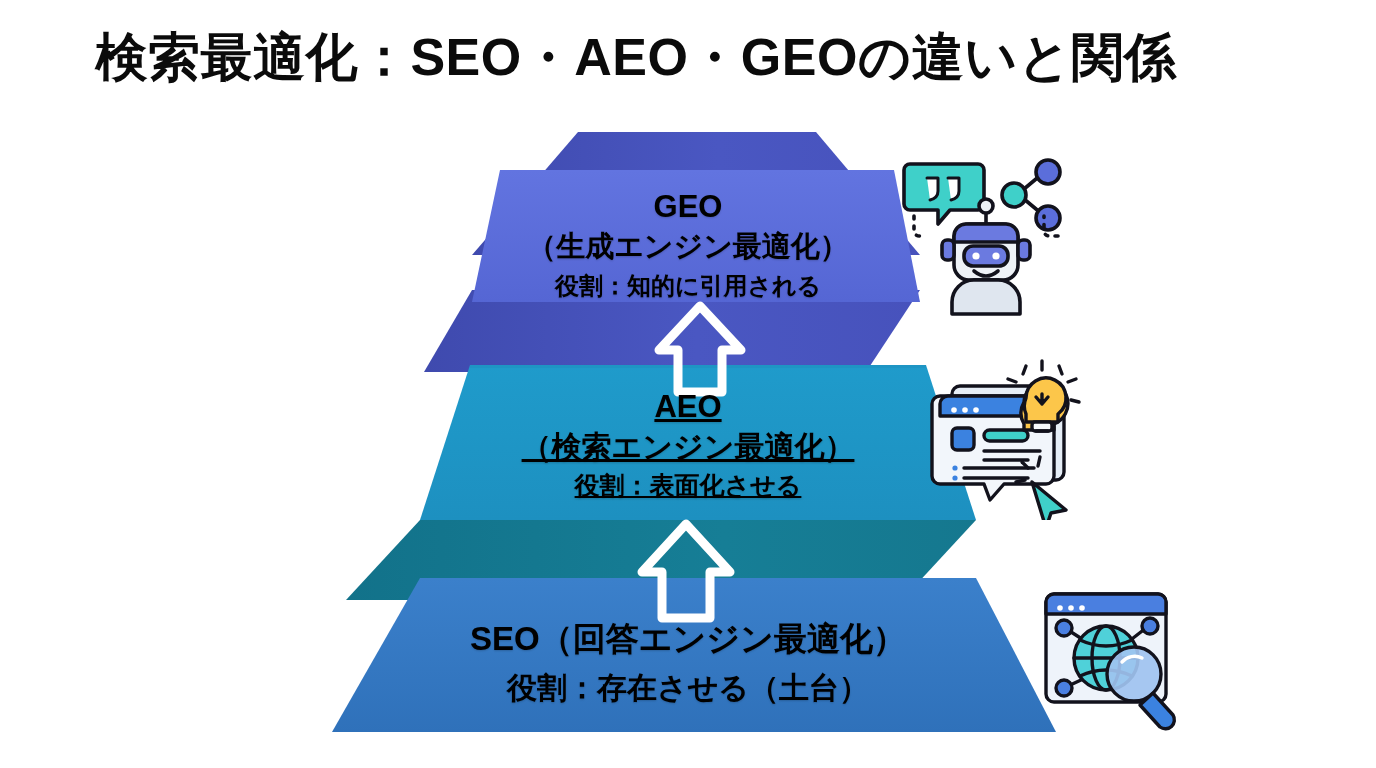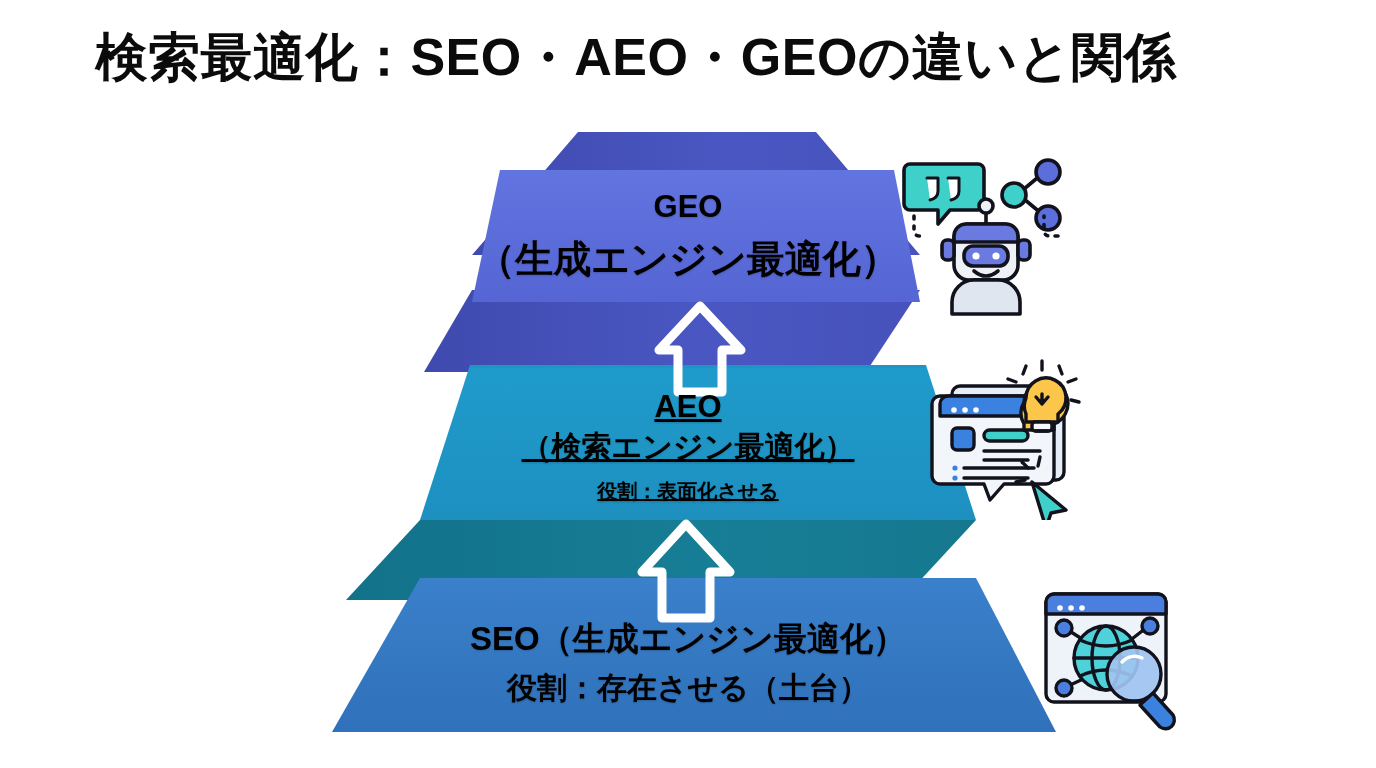--- a/index.html
+++ b/index.html
@@ -28,28 +28,28 @@
     text-shadow:0 1px 2px rgba(0,0,0,.18);
     pointer-events:none;
   }
   .layer-text .ttl{font-weight:bold;}
   .layer-text .sub{font-weight:bold;}
   .layer-text .role{font-weight:bold;}
 
   
   #geo-text{left:448px;top:190px;width:480px;}
   #geo-text .ttl{font-size:31px;line-height:1.1;}
-  #geo-text .sub{font-size:38px;line-height:1.25;margin-top:12px;}
+  #geo-text .sub{font-size:29px;line-height:1.25;margin-top:4px;}
   #geo-text .role{font-size:24px;line-height:1.3;margin-top:6px;}
 
   
   #aeo-text{left:418px;top:390px;width:540px;text-decoration:underline;}
   #aeo-text .ttl{font-size:31px;line-height:1.1;}
   #aeo-text .sub{font-size:30px;line-height:1.25;margin-top:4px;}
-  #aeo-text .role{font-size:20px;line-height:1.3;margin-top:12px;}
+  #aeo-text .role{font-size:25px;line-height:1.3;margin-top:3px;}
 
   
   #seo-text{left:358px;top:620px;width:660px;}
   #seo-text .ttl{font-size:33px;line-height:1.15;}
   #seo-text .role{font-size:30px;line-height:1.3;margin-top:10px;}
 
   
   .side-icon{position:absolute;}
   #icon-geo{left:896px;top:140px;width:180px;height:180px;}
   #icon-aeo{left:928px;top:356px;width:156px;height:164px;}
@@ -117,30 +117,31 @@
     </g>
 
     <g>
       <polygon points="686,524 730,572 710,572 710,618 662,618 662,572 642,572" fill="none" stroke="#ffffff" stroke-width="9" stroke-linejoin="round"></polygon>
     </g>
   </svg>
 
   <div class="layer-text" id="geo-text">
     <div class="ttl">GEO</div>
     <div class="sub">（生成エンジン最適化）</div>
+    <div class="role">役割：知的に引用される</div>
   </div>
 
   <div class="layer-text" id="aeo-text">
     <div class="ttl">AEO</div>
     <div class="sub">（検索エンジン最適化）</div>
     <div class="role">役割：表面化させる</div>
   </div>
 
   <div class="layer-text" id="seo-text">
-    <div class="ttl">SEO（生成エンジン最適化）</div>
+    <div class="ttl">SEO（回答エンジン最適化）</div>
     <div class="role">役割：存在させる（土台）</div>
   </div>
 
   <svg class="side-icon" id="icon-geo" viewBox="0 0 180 180" aria-hidden="true">
     <g fill="none" stroke="#12121c" stroke-width="3.6" stroke-linecap="round" stroke-linejoin="round">
 
       <path d="M14 24 h68 a6 6 0 0 1 6 6 v34 a6 6 0 0 1 -6 6 h-28 l-12 14 v-14 h-28 a6 6 0 0 1 -6 -6 v-34 a6 6 0 0 1 6 -6 z" fill="#3fd0c9"></path>
 
       <path d="M31 38 h11 v13 q0 7 -8 9" fill="#ffffff" stroke-width="3"></path>
       <path d="M52 38 h11 v13 q0 7 -8 9" fill="#ffffff" stroke-width="3"></path>

